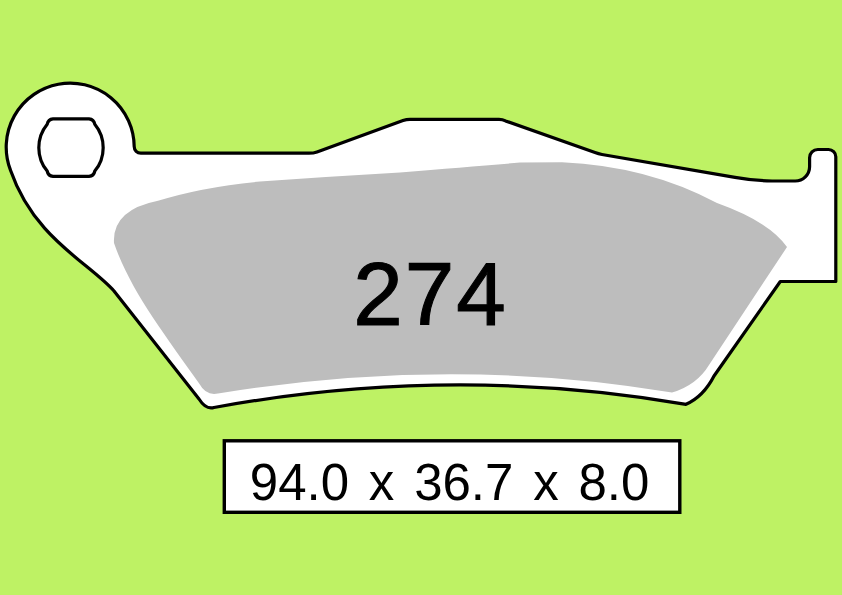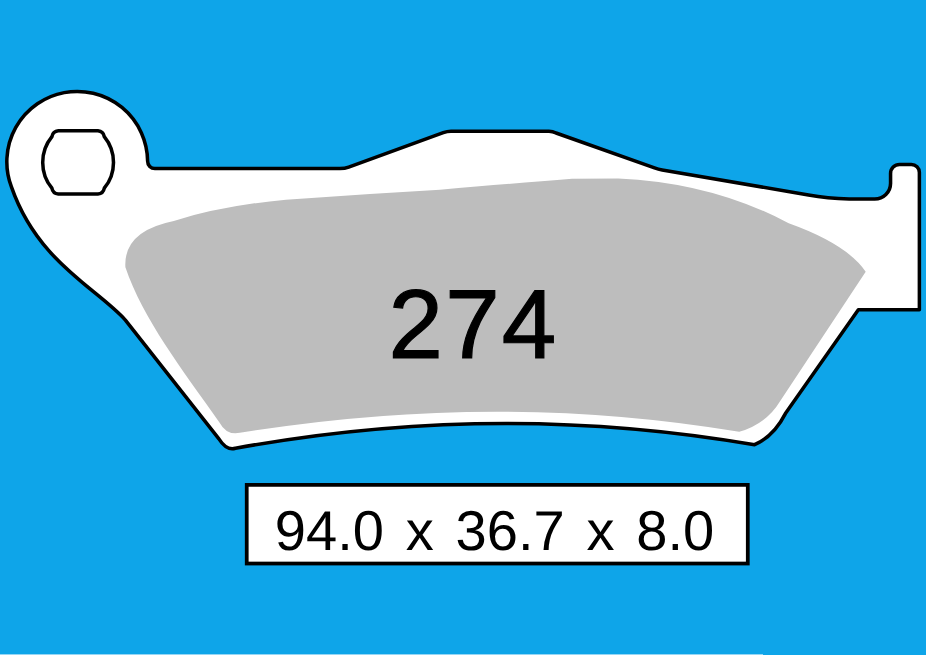--- a/index.html
+++ b/index.html
@@ -1,16 +1,16 @@
 <!DOCTYPE html>
 <html><head>
 <meta charset="utf-8">
 <style>
   html,body{margin:0;padding:0;background:#ffffff;}
-  .page{position:relative;width:842px;height:595px;background:#0ea5e9;overflow:hidden;
+  .page{position:relative;width:842px;height:595px;background:#bef264;overflow:hidden;
         font-family:"Liberation Sans", sans-serif;}
 </style>
 </head>
 <body>
 <div class="page">
 <svg width="842" height="595" viewBox="0 0 842 595">
 
   <path d="M 10.4 169.9
            A 64 64 0 1 1 134.2 146.6
            A 6.6 6.6 0 0 0 140.8 153.2

